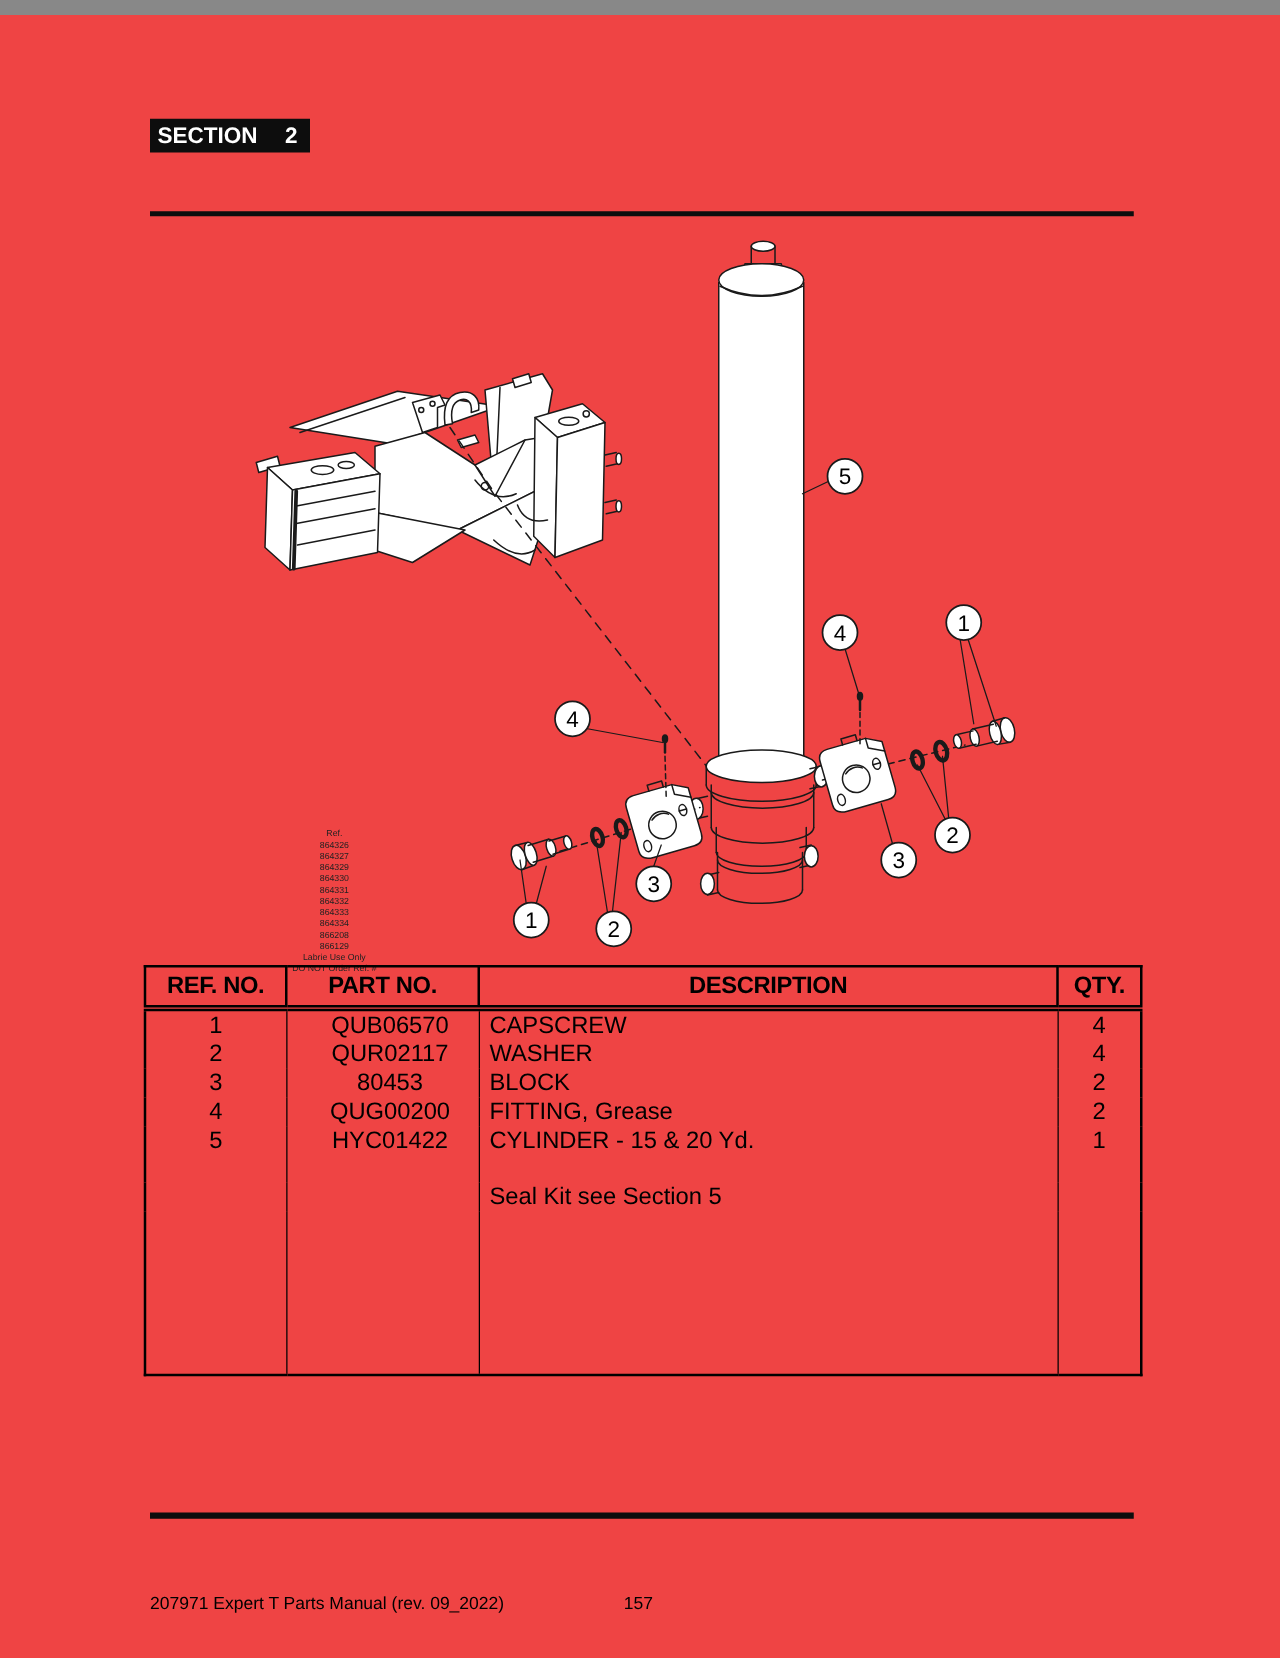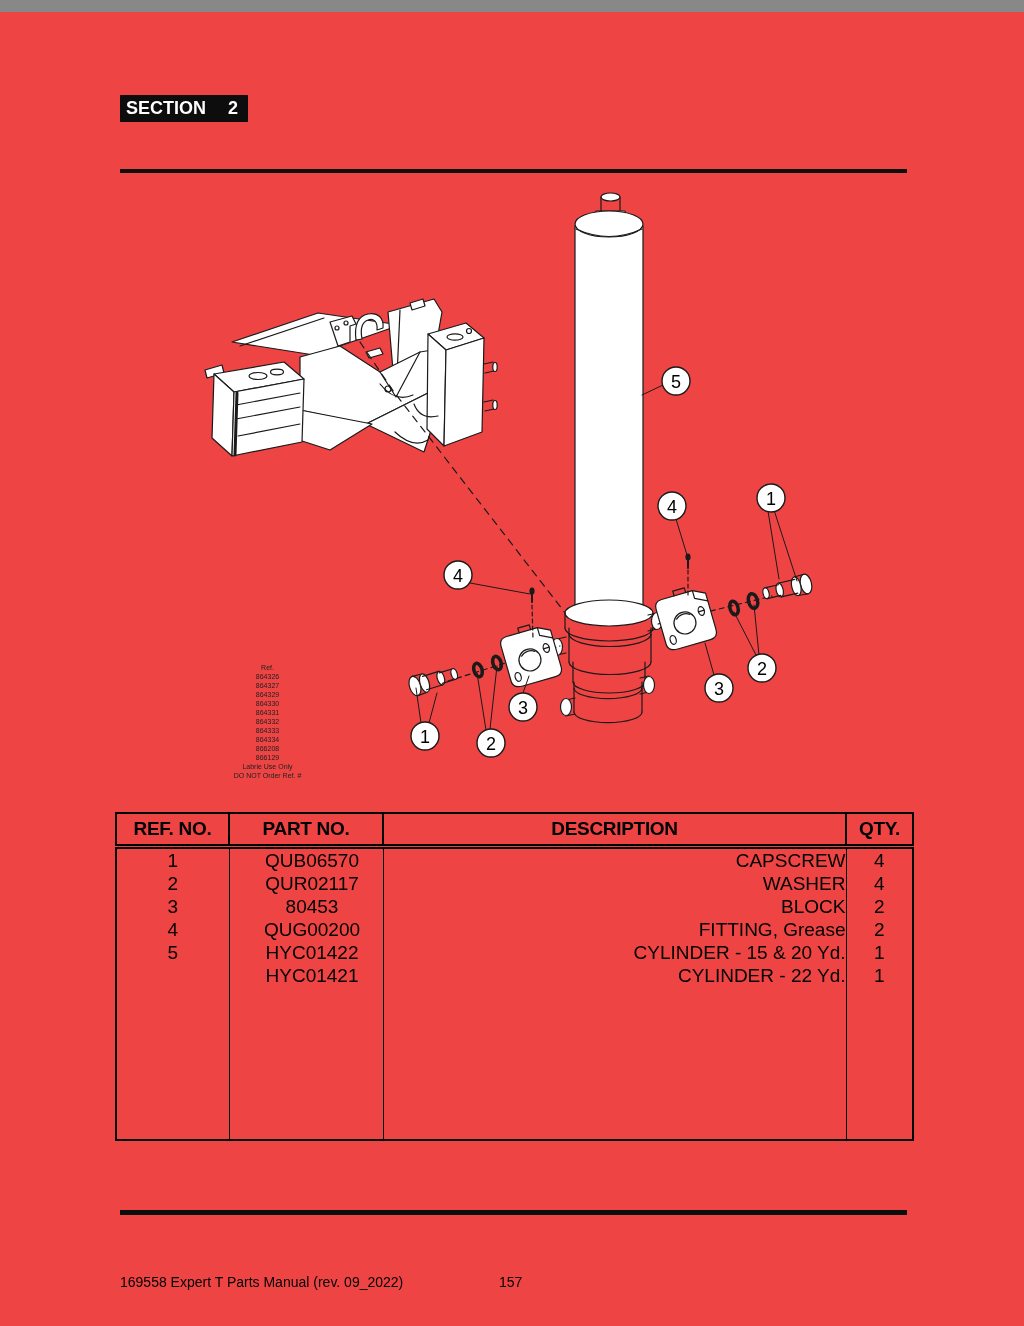--- a/index.html
+++ b/index.html
@@ -20,36 +20,36 @@
   }
   .rule{position:absolute;left:120px;width:787px;background:#0d0d0d;}
   .rule.top{top:157px;height:4px;}
   .rule.bottom{top:1198px;height:5px;}
   .diagram-svg{position:absolute;left:0;top:165px;}
   .ref-block{
     position:absolute;left:200px;top:651px;width:135px;text-align:center;
     font-size:7px;line-height:9px;white-space:pre-line;color:#222;
   }
   .parts-table{
-    position:absolute;left:115px;top:800px;width:797px;
+    position:absolute;left:115px;top:760px;width:797px;
     border-collapse:collapse;table-layout:fixed;
   }
   .parts-table th,.parts-table td{
     font-size:19px;overflow:hidden;white-space:nowrap;padding:0;
   }
   .parts-table th{
     border:2.5px solid #000;border-bottom:5px double #000;
     height:30px;font-weight:bold;text-align:center;letter-spacing:-0.3px;
   }
   .parts-table td{
     border-left:1.5px solid #000;border-right:1.5px solid #000;height:23px;line-height:23px;
   }
   .parts-table td.c-ref{text-align:center;}
   .parts-table td.c-part{text-align:center;padding-left:12px;}
-  .parts-table td.c-desc{text-align:right;padding-left:8px;}
+  .parts-table td.c-desc{text-align:left;padding-left:8px;}
   .parts-table td.c-qty{text-align:center;}
   .parts-table tr.spacer td{height:22px;}
   .parts-table tr.filler td{height:130px;}
   .parts-table .b-l{border-left:2.5px solid #000;}
   .parts-table .b-r{border-right:2.5px solid #000;}
   .parts-table tr.last-row td{border-bottom:2.5px solid #000;}
   .footer-line{position:absolute;top:1262px;font-size:14px;}
   .footer-line.manual{left:120px;}
   .footer-line.pagenum{left:499px;}
 </style>
@@ -334,39 +334,39 @@
         <td class="c-part">QUG00200</td>
         <td class="c-desc">FITTING, Grease</td>
         <td class="c-qty b-r">2</td>
       </tr>
       <tr>
         <td class="c-ref b-l">5</td>
         <td class="c-part">HYC01422</td>
         <td class="c-desc">CYLINDER - 15 &amp; 20 Yd.</td>
         <td class="c-qty b-r">1</td>
       </tr>
-      <tr>
-        <td class="c-ref b-l"></td>
-        <td class="c-part">HYC01421</td>
-        <td class="c-desc">CYLINDER - 22 Yd.</td>
-        <td class="c-qty b-r">1</td>
-      </tr>
       <tr class="spacer">
         <td class="b-l"></td>
           <td></td>
         <td></td>
           <td class="b-r"></td>
       </tr>
+      <tr>
+        <td class="c-ref b-l"></td>
+        <td class="c-part"></td>
+        <td class="c-desc">Seal Kit see Section 5</td>
+        <td class="c-qty b-r"></td>
+      </tr>
       <tr class="filler last-row">
         <td class="b-l"></td>
           <td></td>
         <td></td>
           <td class="b-r"></td>
       </tr>
     </tbody>
   </table>
 
   <div class="rule bottom"></div>
 
-  <div class="footer-line manual">169558 Expert T Parts Manual (rev. 09_2022)</div>
+  <div class="footer-line manual">207971 Expert T Parts Manual (rev. 09_2022)</div>
   <div class="footer-line pagenum">157</div>
 
 </div>
 
 </body></html>

